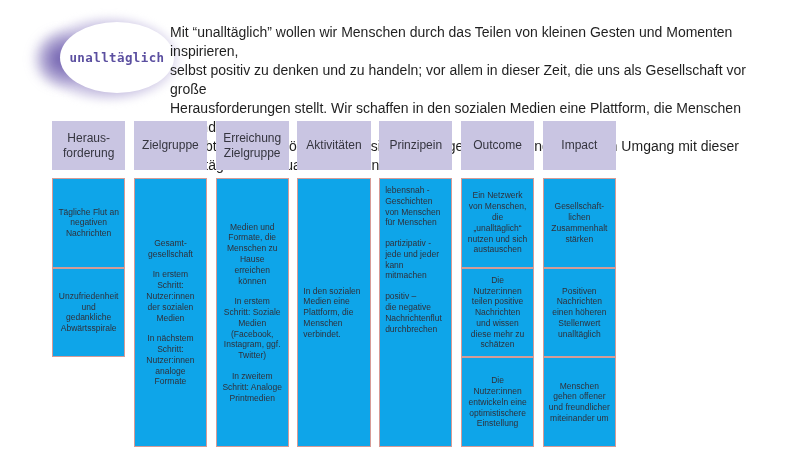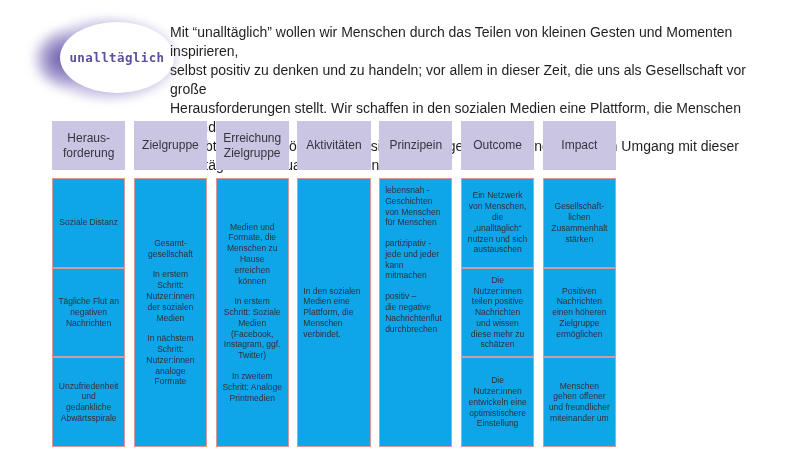--- a/index.html
+++ b/index.html
@@ -106,23 +106,20 @@
       <div class="hdr">Aktivitäten</div>
       <div class="hdr">Prinzipein</div>
       <div class="hdr">Outcome</div>
       <div class="hdr">Impact</div>
     </div>
 
     <div class="tbody">
 
       <div class="col rows">
         <div class="box">
-          <p class="para">Soziale Distanz</p>
-        </div>
-        <div class="box">
           <p class="para">Tägliche Flut an negativen Nachrichten</p>
         </div>
         <div class="box">
           <p class="para">Unzufriedenheit und gedankliche Abwärtsspirale</p>
         </div>
       </div>
 
       <div class="col">
         <div class="box" style="height:100%">
           <p class="para">Gesamt-
@@ -168,21 +165,21 @@
           <p class="para">Die Nutzer:innen entwickeln eine optimistischere Einstellung</p>
         </div>
       </div>
 
       <div class="col rows">
         <div class="box">
           <p class="para">Gesellschaft-
 lichen Zusammenhalt stärken</p>
         </div>
         <div class="box">
-          <p class="para">Positiven Nachrichten einen höheren Zielgruppe ermöglichen</p>
+          <p class="para">Positiven Nachrichten einen höheren Stellenwert unalltäglich</p>
         </div>
         <div class="box">
           <p class="para">Menschen gehen offener und freundlicher miteinander um</p>
         </div>
       </div>
 
     </div>
   </div>
 </div>
 

